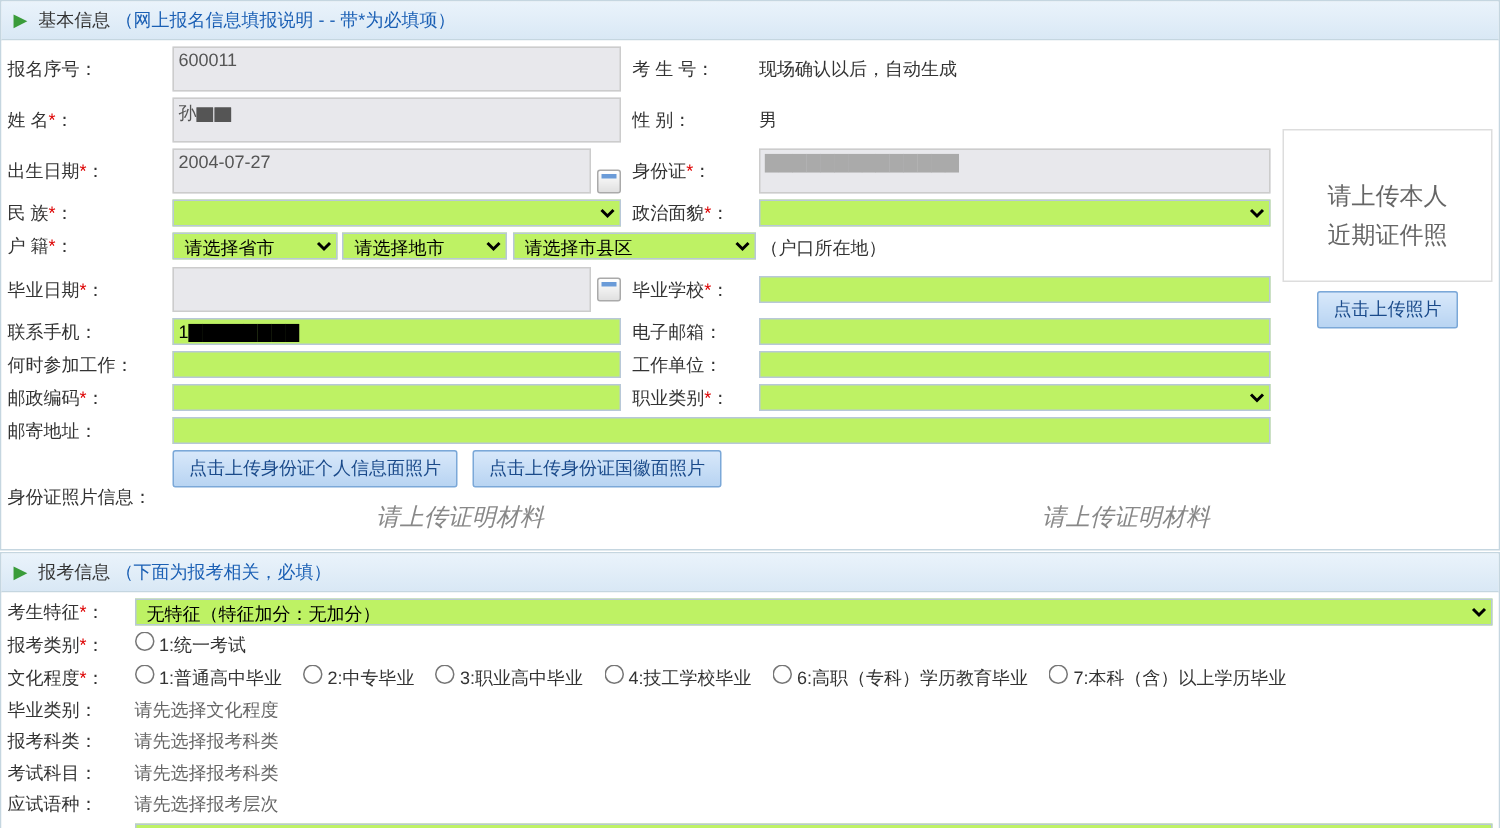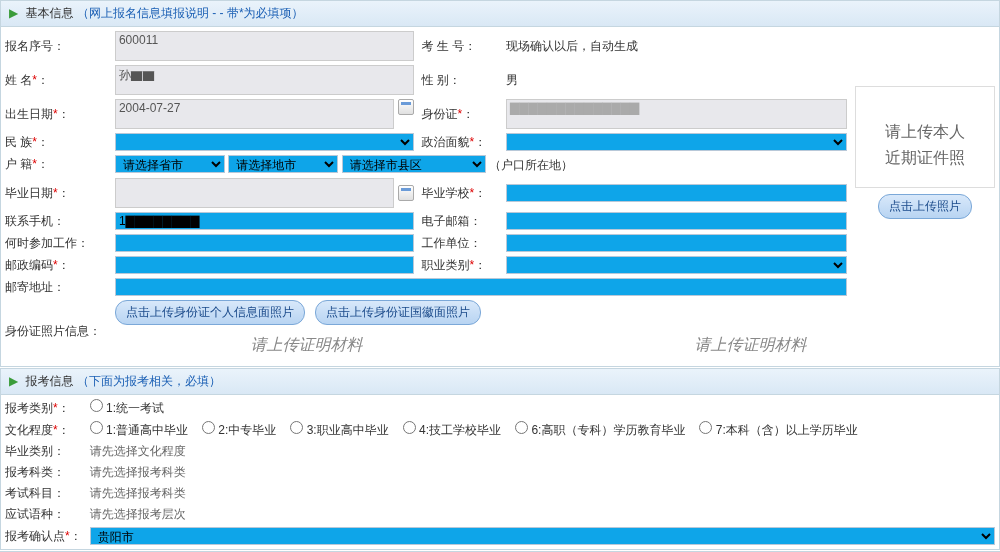--- a/index.html
+++ b/index.html
@@ -40,21 +40,21 @@
     td.label {
       text-align: left;
       padding-left: 8px;
       white-space: nowrap;
       width: 80px;
       color: #333;
     }
     .required { color: #d00; }
     input[type="text"], select {
       border: 1px solid #b8c8d8;
-      background: #0ea5e9;
+      background: #bef264;
       padding: 1px 3px;
       font-size: 12px;
       height: 18px;
       width: 100%;
     }
     input[readonly], .readonly-box {
       background: #e8e8ec;
       border: 1px solid #ccc;
       padding: 1px 3px;
       height: 30px;
@@ -90,37 +90,37 @@
       font-family: SimSun, serif;
       padding: 32px 0 16px 0;
     }
     .btn-blue {
       background: linear-gradient(#d8e8fa, #b8d4f2);
       border: 1px solid #7ba8d8;
       padding: 3px 10px;
       font-size: 12px;
       cursor: pointer;
       color: #1a4a8a;
-      border-radius: 12px;
+      border-radius: 2px;
     }
     .upload-area {
       text-align: center;
       color: #888;
       font-size: 16px;
       font-family: SimSun, serif;
       padding: 6px 0;
       font-style: italic;
     }
     .hint-text {
       color: #666;
       font-size: 12px;
     }
     .blue-text { color: #1a5fb4; }
     .small-select { width: 110px; }
-    .med-select { width: 144px; }
+    .med-select { width: 162px; }
     .radio-row label { margin-right: 14px; }
   </style>
 </head>
 <body>
 
 <div class="panel">
   <div class="panel-header">
     <span class="arrow">▶</span>
     <span>基本信息</span>
     <span class="blue-text">（网上报名信息填报说明 -  - 带*为必填项）</span>
@@ -145,21 +145,21 @@
       </tr>
       <tr>
         <td class="label"><span>姓   名</span><span class="required">*</span>：</td>
         <td><span class="readonly-box">孙▇▇</span></td>
         <td class="label">性    别：</td>
         <td><span>男</span></td>
       </tr>
       <tr>
         <td class="label"><span>出生日期</span><span class="required">*</span>：</td>
         <td>
-          <div style="display:flex; gap:2px; align-items:flex-start">
+          <div style="display:flex; gap:2px; align-items:flex-end">
             <span class="readonly-box" style="flex:1">2004-07-27</span>
             <span class="cal-icon"></span>
           </div>
         </td>
         <td class="label"><span>身份证</span><span class="required">*</span>：</td>
         <td><span class="readonly-box" style="color:#aaa">▇▇▇▇▇▇▇▇▇▇▇▇▇▇</span></td>
       </tr>
       <tr>
         <td class="label"><span>民    族</span><span class="required">*</span>：</td>
         <td><select><option></option></select></td>
@@ -232,20 +232,24 @@
 
 <div class="panel">
   <div class="panel-header">
     <span class="arrow">▶</span>
     <span>报考信息</span>
     <span class="blue-text">（下面为报考相关，必填）</span>
   </div>
   <div class="panel-body">
     <table class="form-table">
       <tbody>
+          <tr>
+        <td class="label"><span>考生特征</span><span class="required">*</span>：</td>
+        <td><select><option>无特征（特征加分：无加分）</option></select></td>
+      </tr>
       <tr>
         <td class="label"><span>报考类别</span><span class="required">*</span>：</td>
         <td class="radio-row">
           <label><input type="radio" name="bklb" style=""> <span>1:统一考试</span></label>
         </td>
       </tr>
       <tr>
         <td class="label"><span>文化程度</span><span class="required">*</span>：</td>
         <td class="radio-row" id="whcd-row"><label><input type="radio" name="whcd" style=""> 1:普通高中毕业</label><label><input type="radio" name="whcd" style=""> 2:中专毕业</label><label><input type="radio" name="whcd" style=""> 3:职业高中毕业</label><label><input type="radio" name="whcd" style=""> 4:技工学校毕业</label><label><input type="radio" name="whcd" style=""> 6:高职（专科）学历教育毕业</label><label><input type="radio" name="whcd" style=""> 7:本科（含）以上学历毕业</label></td>
       </tr>

